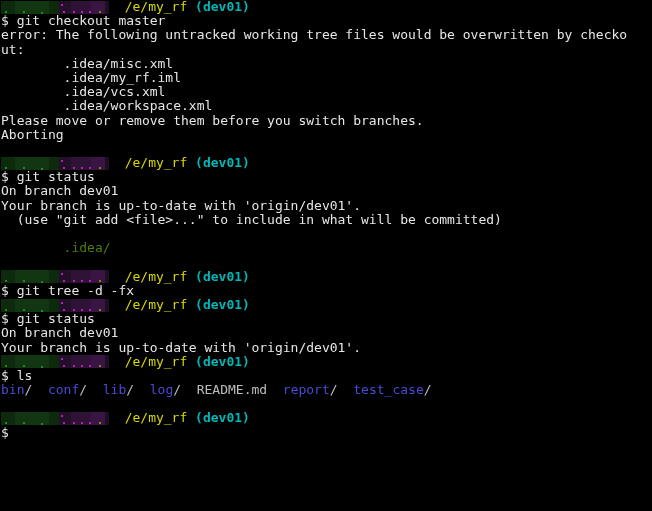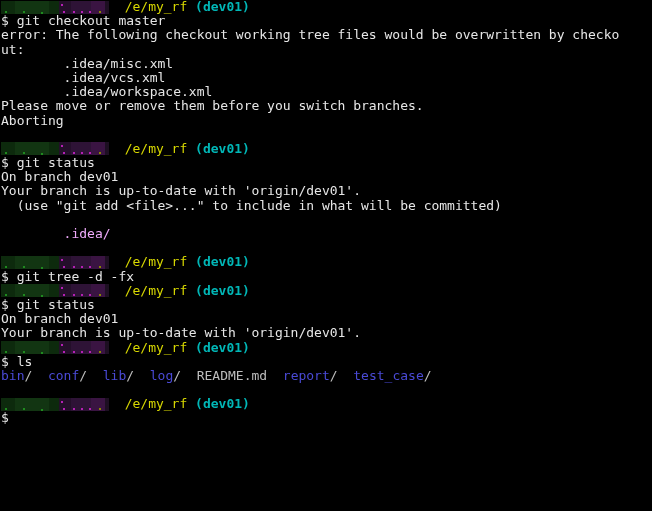--- a/index.html
+++ b/index.html
@@ -30,21 +30,21 @@
     white-space: pre;
     height: 14.2px;
     color: #e0e0e0;
     display: block;
     padding-left: 1px;
   }
   .line.blank { height: 14.2px; }
 
   
   .c-white   { color: #e6e6e6; }
-  .c-red     { color: #f0abfc; }
+  .c-red     { color: #4d7c0f; }
   .c-blue    { color: #4a4ad6; }
   .c-grey    { color: #bdbdbd; }
 
   
   .prompt-line {
     white-space: pre;
     height: 14.2px;
     display: flex;
     align-items: center;
     padding-left: 1px;
@@ -80,23 +80,24 @@
   .prompt-path { color: #d8d800; }
   .prompt-branch { color: #00b7b7; font-weight: bold; }
   .prompt-space { color: #000; }
 </style>
 </head>
 <body>
 
 <div id="terminal">
     <div class="prompt-line"><span class="redact" style="width: 108px;"><span class="blk blk-b" style="left: 0px; width: 14px;"></span><span class="blk blk-a" style="left: 14px; width: 34px;"></span><span class="blk blk-b" style="left: 48px; width: 10px;"></span><span class="blk blk-f" style="left: 58px; width: 12px;"></span><span class="blk blk-d" style="left: 70px; width: 20px;"></span><span class="blk blk-e" style="left: 90px; width: 14px;"></span><span class="blk blk-c" style="left: 104px; width: 4px;"></span><span class="spk spk-g" style="left: 4px; top: 10px;"></span><span class="spk spk-g" style="left: 22px; top: 10px;"></span><span class="spk spk-g" style="left: 40px; top: 11px;"></span><span class="spk spk-m" style="left: 60px; top: 3px;"></span><span class="spk spk-m" style="left: 62px; top: 10px;"></span><span class="spk spk-m" style="left: 72px; top: 10px;"></span><span class="spk spk-m" style="left: 80px; top: 10px;"></span><span class="spk spk-m" style="left: 88px; top: 10px;"></span><span class="spk spk-y" style="left: 98px; top: 10px;"></span></span><span class="prompt-space">&nbsp;&nbsp;</span><span class="prompt-path">/e/my_rf</span><span class="prompt-space">&nbsp;</span><span class="prompt-branch">(dev01)</span></div>
     <div class="line c-white">$ git checkout master</div>
-    <div class="line c-white">error: The following checkout working tree files would be overwritten by checko</div>
+    <div class="line c-white">error: The following untracked working tree files would be overwritten by checko</div>
     <div class="line c-white">ut:</div>
     <div class="line c-white">        .idea/misc.xml</div>
+    <div class="line c-white">        .idea/my_rf.iml</div>
     <div class="line c-white">        .idea/vcs.xml</div>
     <div class="line c-white">        .idea/workspace.xml</div>
     <div class="line c-white">Please move or remove them before you switch branches.</div>
     <div class="line c-white">Aborting</div>
     <div class="line blank">&nbsp;</div>
     <div class="prompt-line"><span class="redact" style="width: 108px;"><span class="blk blk-b" style="left: 0px; width: 14px;"></span><span class="blk blk-a" style="left: 14px; width: 34px;"></span><span class="blk blk-b" style="left: 48px; width: 10px;"></span><span class="blk blk-f" style="left: 58px; width: 12px;"></span><span class="blk blk-d" style="left: 70px; width: 20px;"></span><span class="blk blk-e" style="left: 90px; width: 14px;"></span><span class="blk blk-c" style="left: 104px; width: 4px;"></span><span class="spk spk-g" style="left: 4px; top: 10px;"></span><span class="spk spk-g" style="left: 22px; top: 10px;"></span><span class="spk spk-g" style="left: 40px; top: 11px;"></span><span class="spk spk-m" style="left: 60px; top: 3px;"></span><span class="spk spk-m" style="left: 62px; top: 10px;"></span><span class="spk spk-m" style="left: 72px; top: 10px;"></span><span class="spk spk-m" style="left: 80px; top: 10px;"></span><span class="spk spk-m" style="left: 88px; top: 10px;"></span><span class="spk spk-y" style="left: 98px; top: 10px;"></span></span><span class="prompt-space">&nbsp;&nbsp;</span><span class="prompt-path">/e/my_rf</span><span class="prompt-space">&nbsp;</span><span class="prompt-branch">(dev01)</span></div>
     <div class="line c-white">$ git status</div>
     <div class="line c-white">On branch dev01</div>
     <div class="line c-white">Your branch is up-to-date with 'origin/dev01'.</div>
     <div class="line c-white">  (use "git add &lt;file&gt;..." to include in what will be committed)</div>

